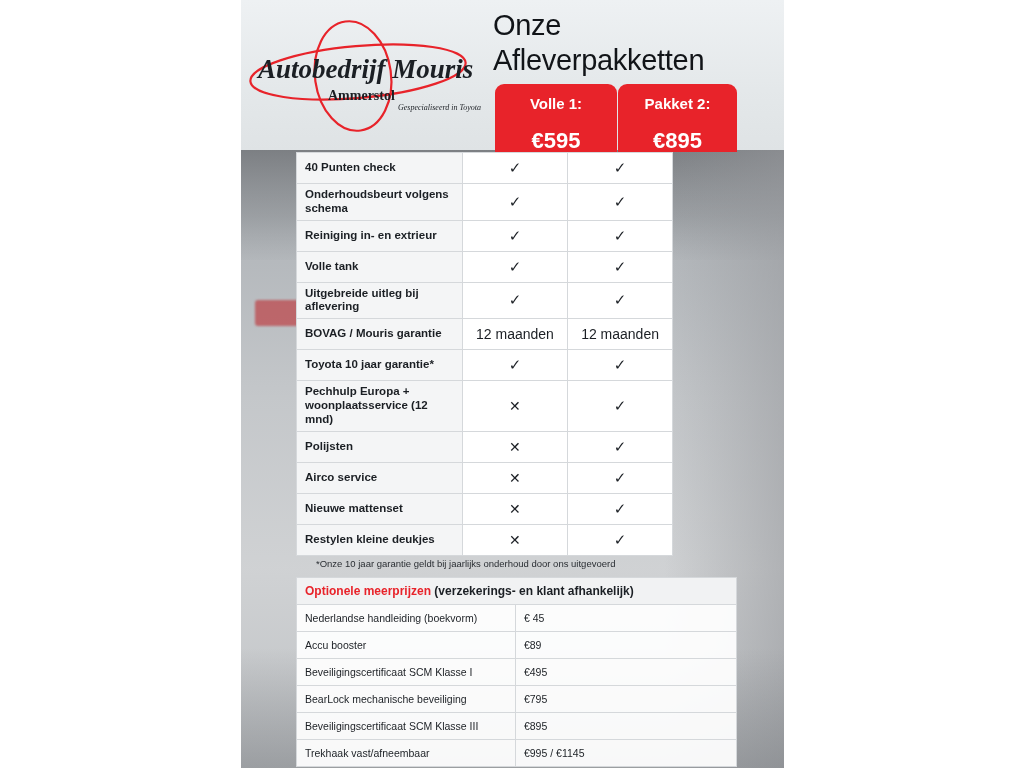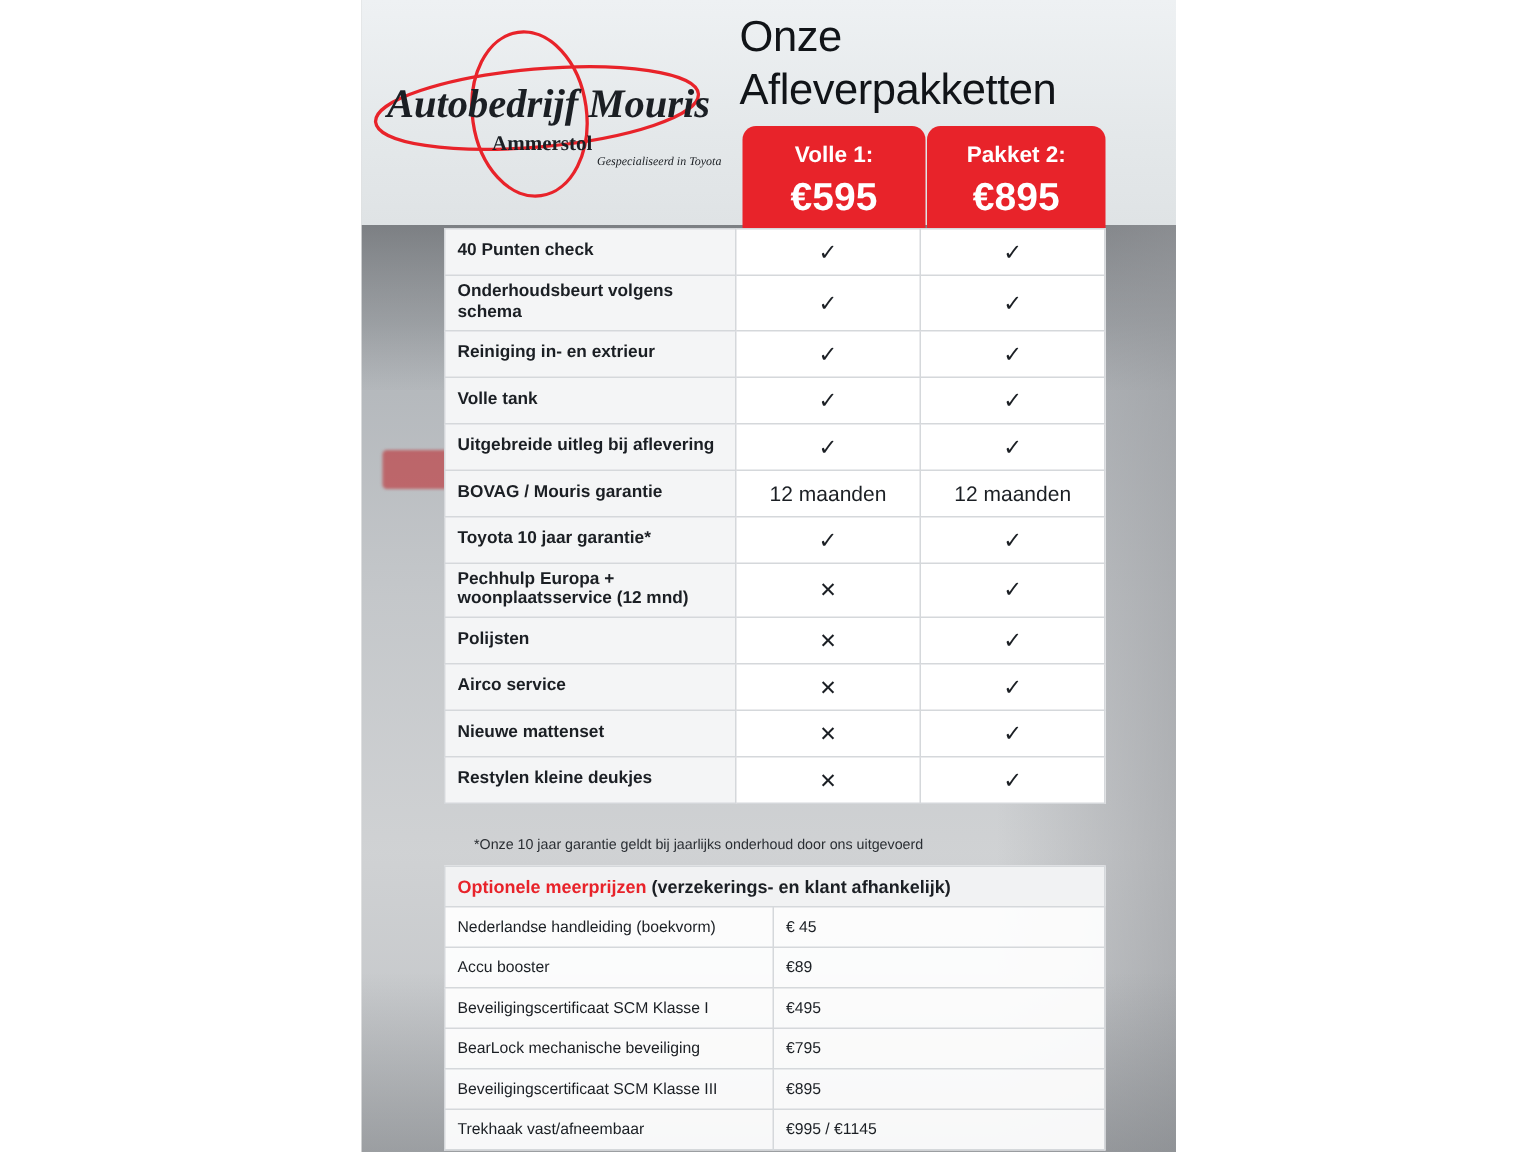--- a/index.html
+++ b/index.html
@@ -96,30 +96,30 @@
     background: #e8232a;
     color: #ffffff;
     border-radius: 9px 9px 0 0;
     text-align: center;
     font-weight: bold;
     font-size: 15px;
     line-height: 1.28;
     padding-top: 10px;
     box-sizing: border-box;
   }
-  .pkg-header .amount { font-size: 26px; display:block; margin-top: 2px; }
+  .pkg-header .amount { font-size: 22px; display:block; margin-top: 14px; }
   #pkg1 { left: 254px; width: 122px; }
   #pkg2 { left: 377px; width: 119px; }
 
   
   .main-table {
     position: absolute;
     left: 55px;
     top: 152px;
-    width: 441px;
+    width: 377px;
     border-collapse: collapse;
     background: rgba(255,255,255,0.93);
     font-size: 11.5px;
     color: #1b1f24;
   }
   .main-table td {
     border: 1px solid #d5d8db;
     padding: 4px 8px;
     height: 22px;
     vertical-align: middle;

